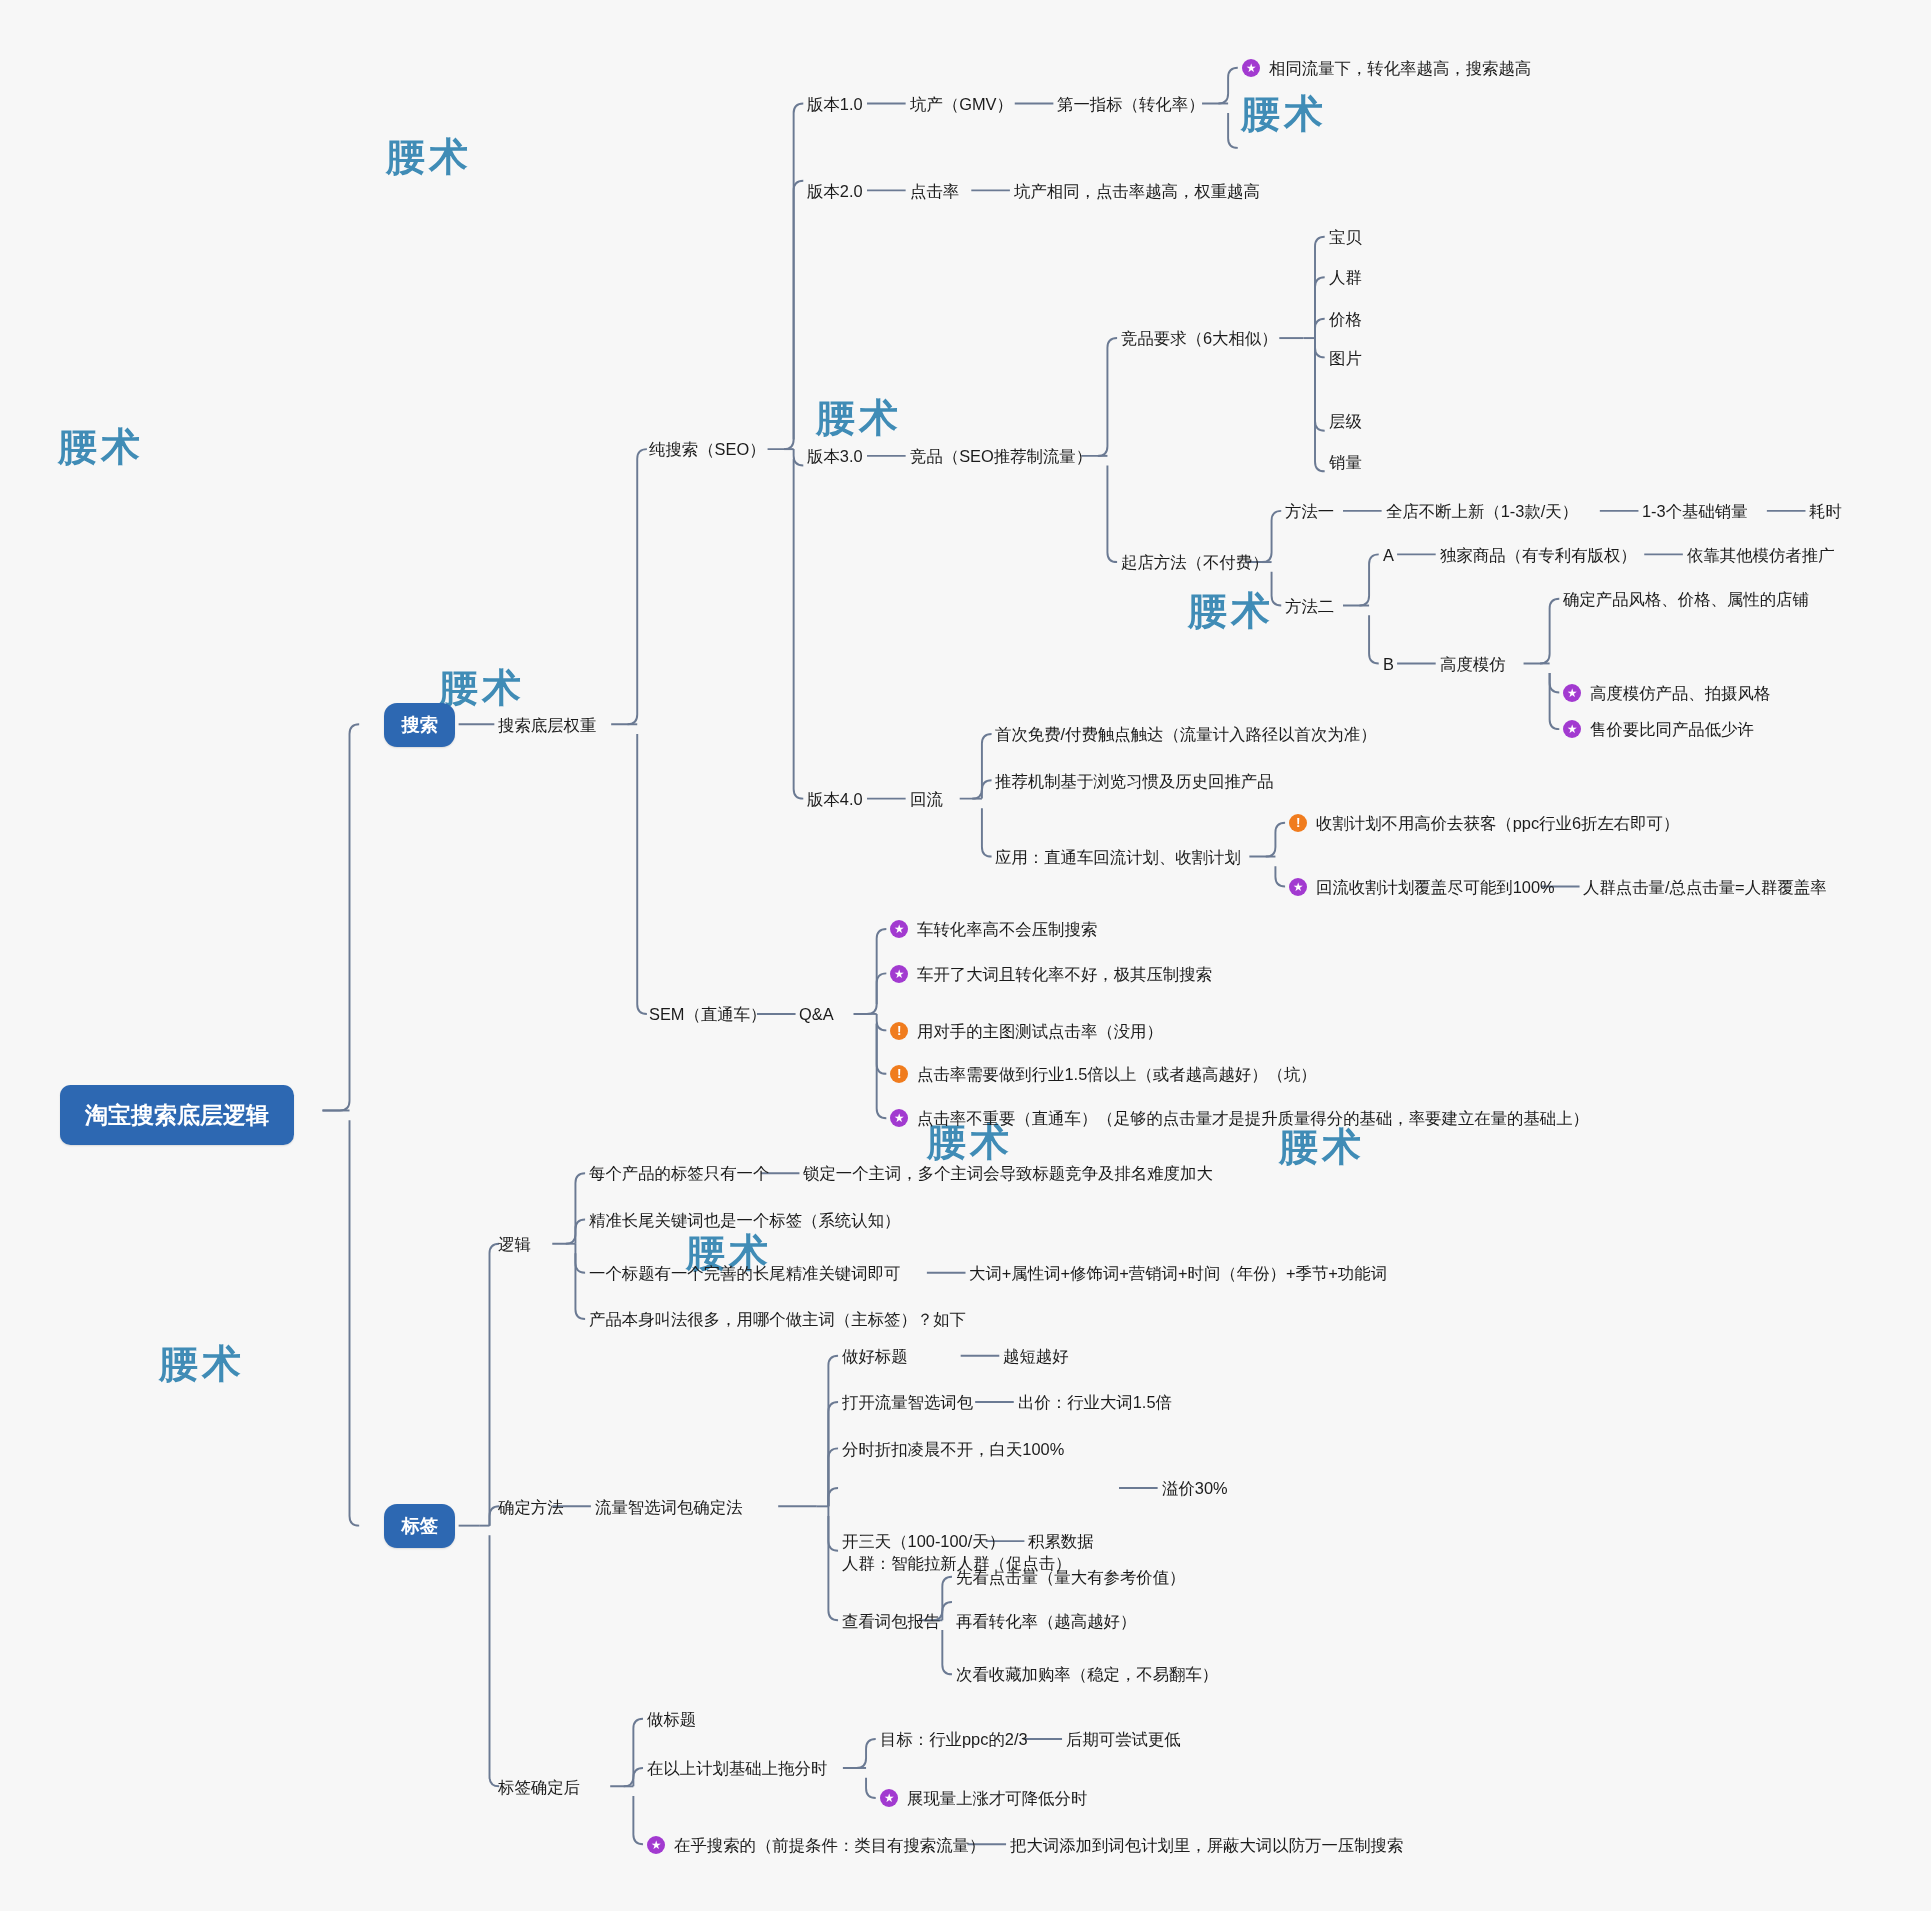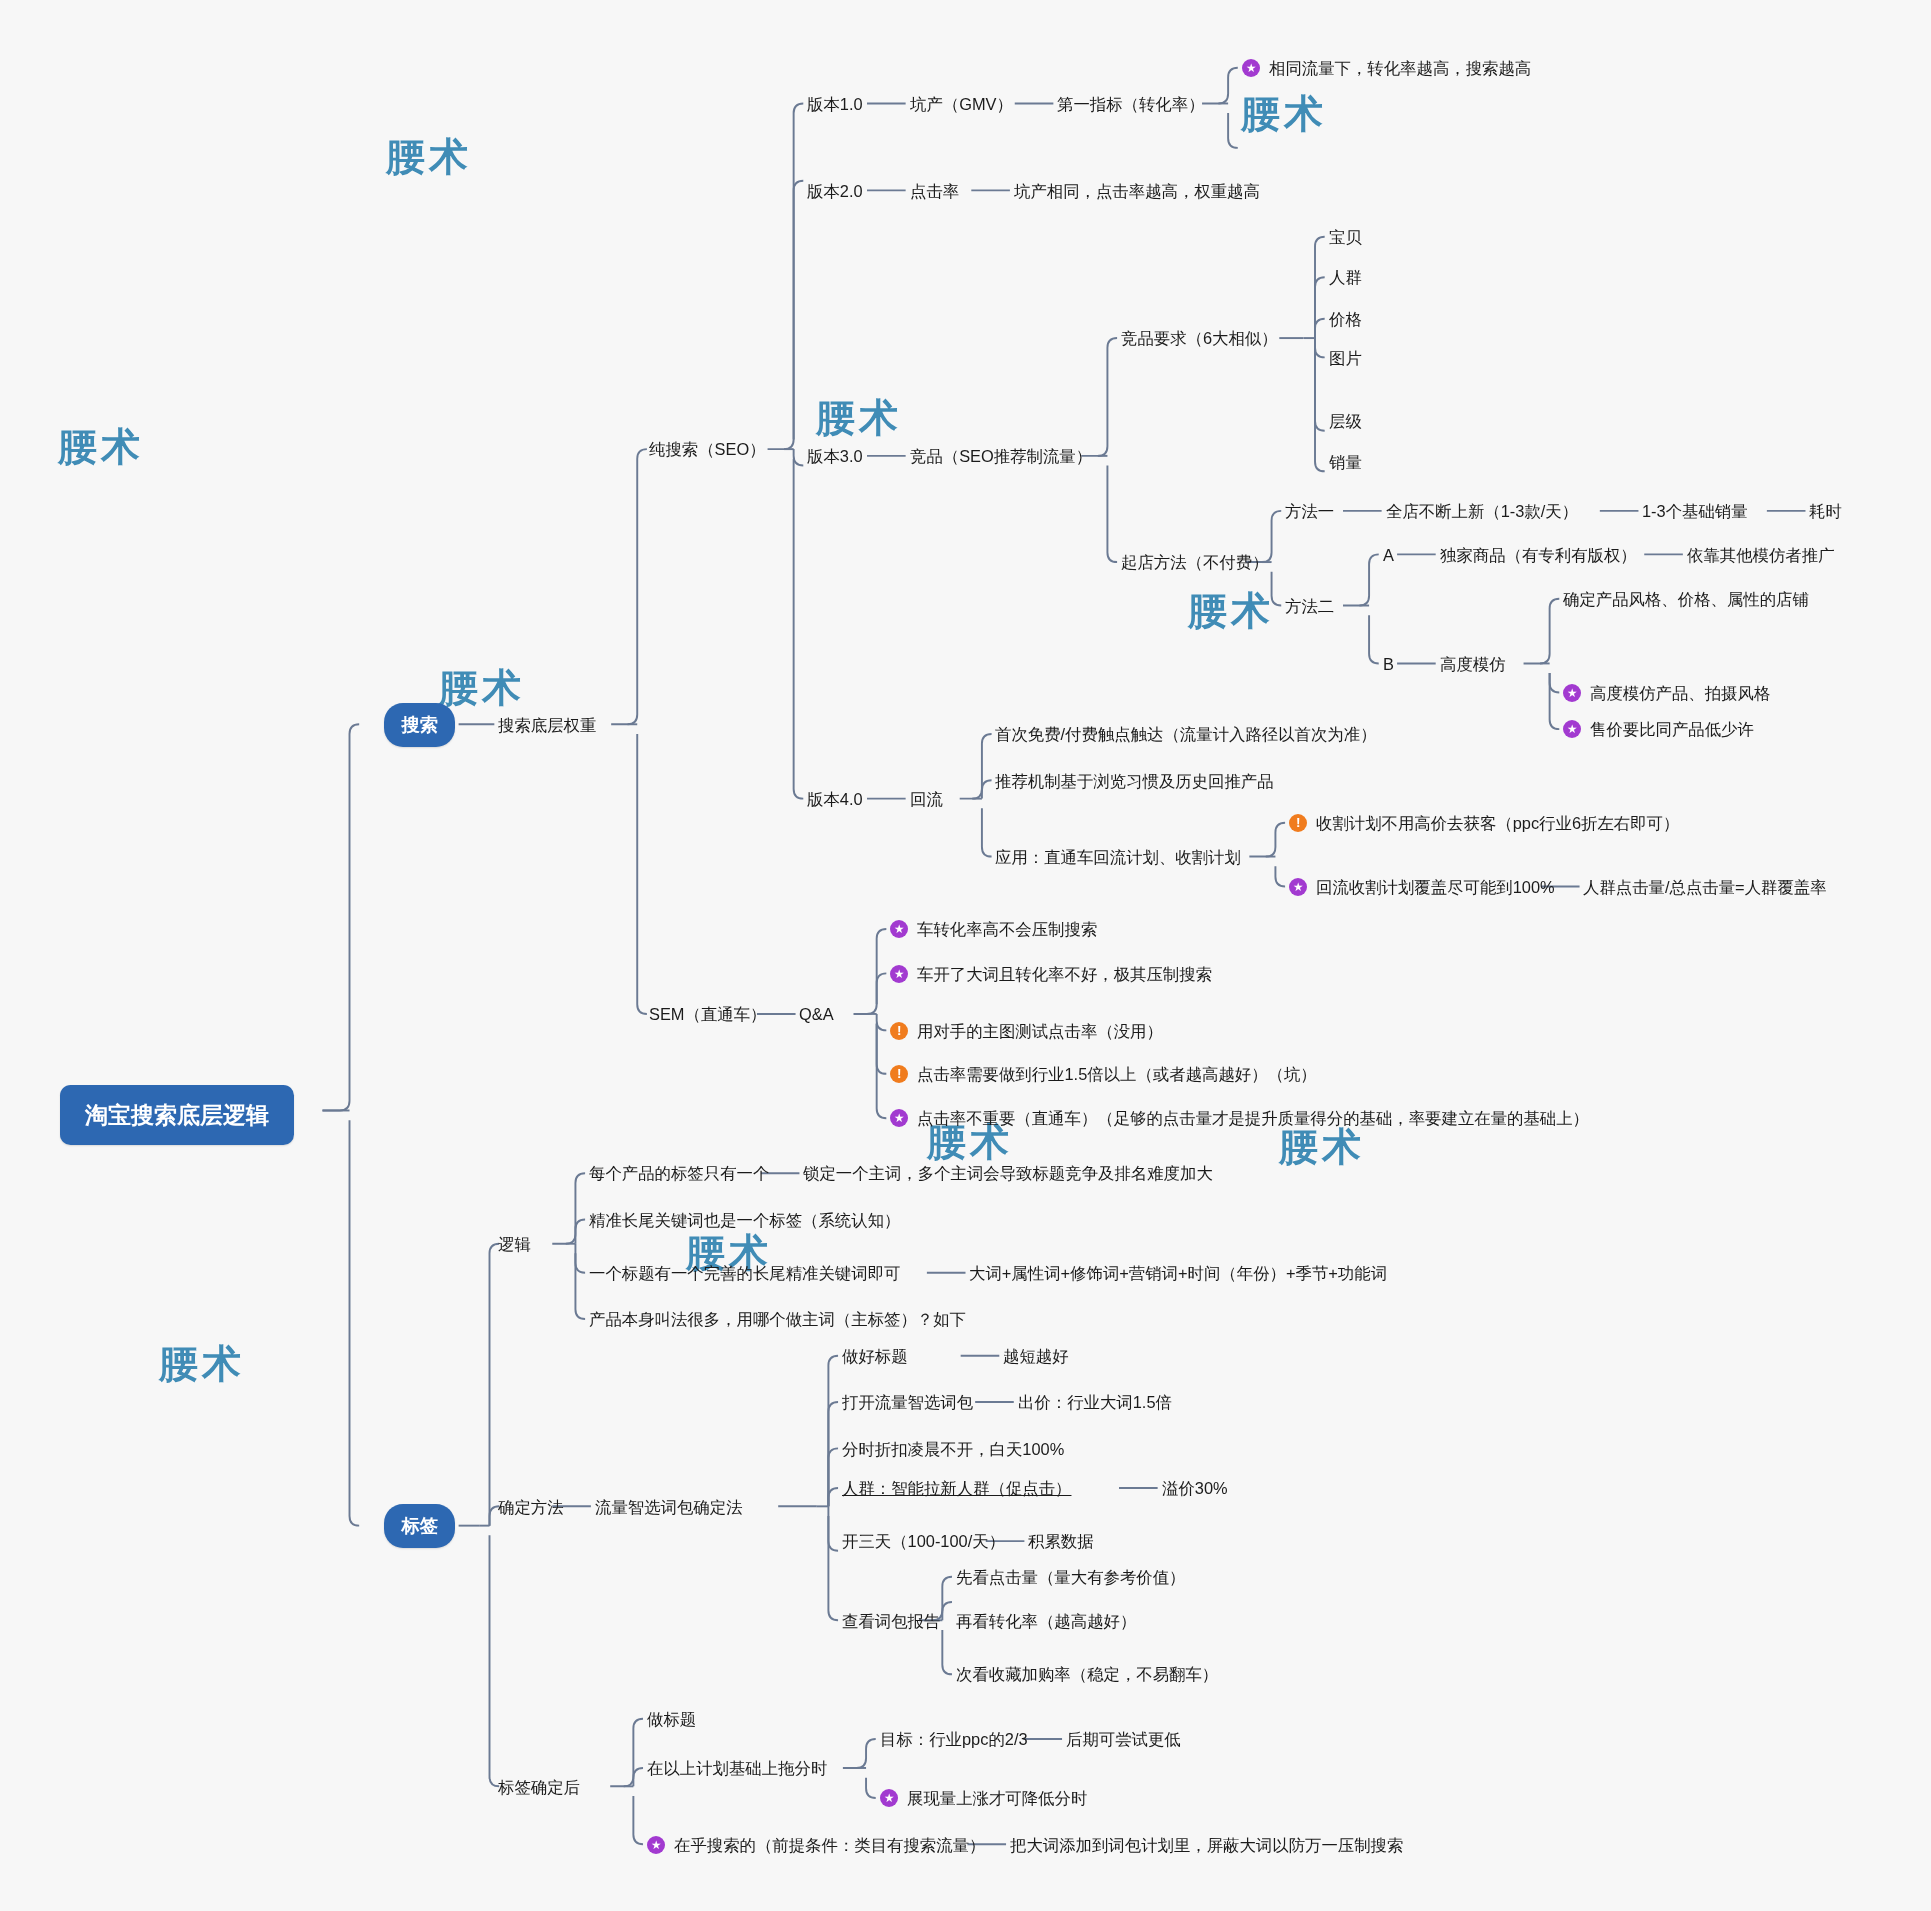--- a/index.html
+++ b/index.html
@@ -14,21 +14,21 @@
   svg#wires{position:absolute;left:0;top:0;width:1931px;height:1912px;pointer-events:none;}
   svg#wires path,svg#wires line{fill:none;stroke:#6b7a93;stroke-width:2;}
 
   .wm{position:absolute;color:#0369a1;font-size:39px;font-weight:700;
       letter-spacing:3.9px;opacity:.75;user-select:none;}
 
   .node{position:absolute;white-space:nowrap;color:#1b1b1b;font-size:16.4px;line-height:1.45;}
   .node.wrap{white-space:normal;}
 
   .boxed{
-    background:#2d68b2;color:#fff;border-radius:19px;
+    background:#2d68b2;color:#fff;border-radius:13px;
     padding:8.7px 17.4px;font-size:18.3px;font-weight:600;
     box-shadow:0 1px 1.9px rgba(0,0,0,.12);
   }
   .boxed.root{font-size:23px;padding:13.5px 25px;border-radius:10.6px;}
 
   .badge{
     display:inline-block;width:18.3px;height:18.3px;border-radius:50%;
     vertical-align:-2.9px;margin-right:8.7px;position:relative;
   }
   .badge.star{background:#a23ad0;}
@@ -285,21 +285,21 @@
   <div class="node" style="left:589px;top:1308px;">产品本身叫法很多，用哪个做主词（主标签）？如下</div>
 
   <div class="node" style="left:498px;top:1496px;">确定方法</div>
   <div class="node" style="left:595px;top:1496px;">流量智选词包确定法</div>
 
   <div class="node" style="left:842px;top:1345px;">做好标题</div>
   <div class="node" style="left:1003px;top:1345px;">越短越好</div>
   <div class="node" style="left:842px;top:1391px;">打开流量智选词包</div>
   <div class="node" style="left:1018px;top:1391px;">出价：行业大词1.5倍</div>
   <div class="node" style="left:842px;top:1438px;">分时折扣凌晨不开，白天100%</div>
-  <div class="node" style="left:842px;top:1477px;text-decoration:underline;">人群：智能拉新人群（促点击）</div>
+  <div class="node" style="left:842px;top:1552px;">人群：智能拉新人群（促点击）</div>
   <div class="node" style="left:1162px;top:1477px;">溢价30%</div>
   <div class="node" style="left:842px;top:1530px;">开三天（100-100/天）</div>
   <div class="node" style="left:1028px;top:1530px;">积累数据</div>
   <div class="node" style="left:842px;top:1610px;">查看词包报告</div>
   <div class="node" style="left:956px;top:1566px;">先看点击量（量大有参考价值）</div>
   <div class="node" style="left:956px;top:1610px;">再看转化率（越高越好）</div>
   <div class="node" style="left:956px;top:1664px;font-family:Liberation Mono, monospace;">次看收藏加购率（稳定，不易翻车）</div>
 
   <div class="node" style="left:498px;top:1776px;">标签确定后</div>
   <div class="node" style="left:647px;top:1708px;">做标题</div>

